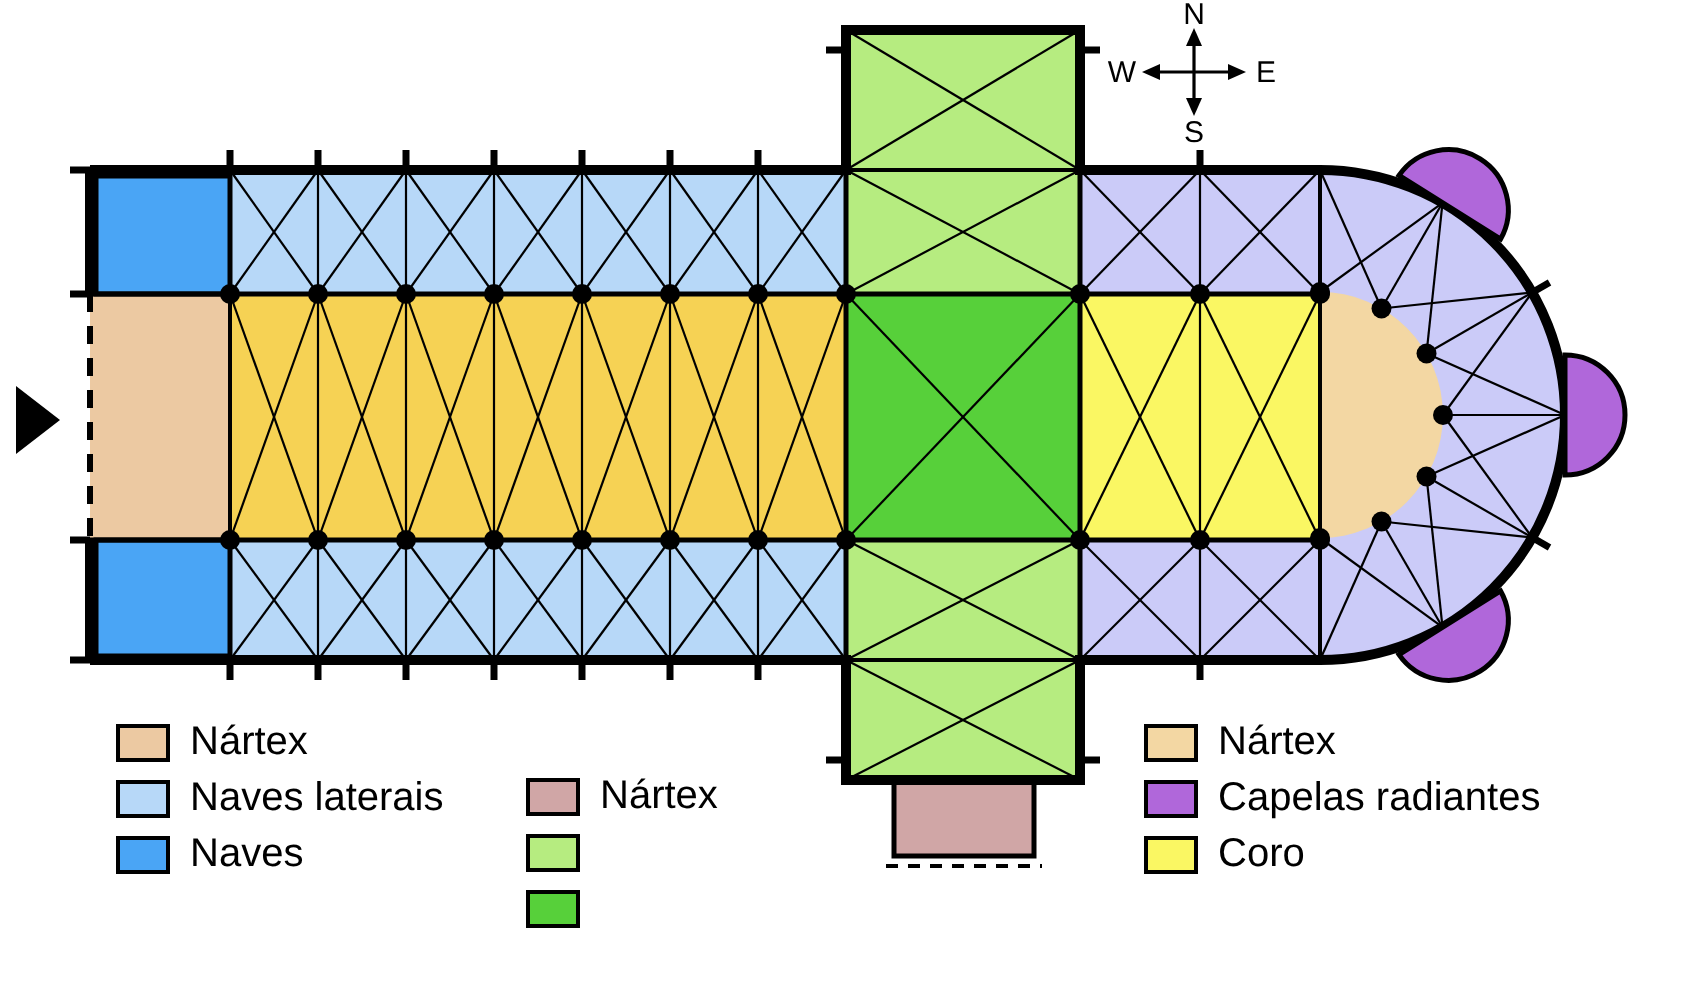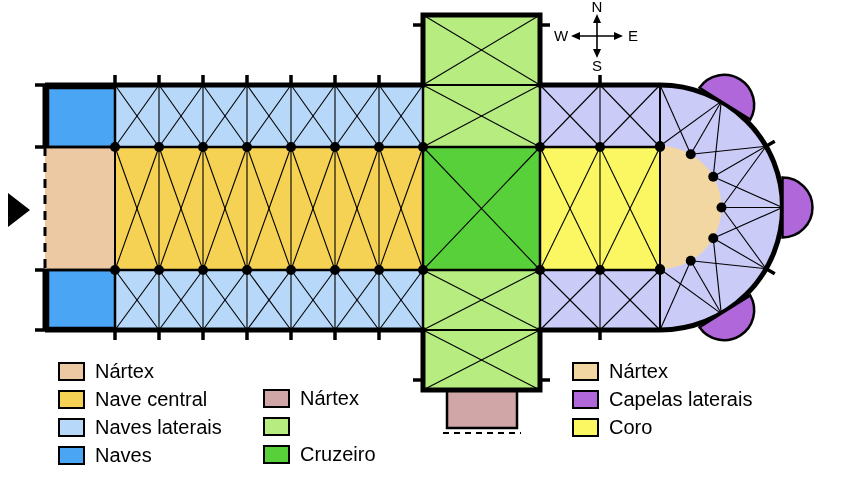--- a/index.html
+++ b/index.html
@@ -229,55 +229,50 @@
 </svg>
 
 <div>
 
   <div class="legend-col" style="left:58px;top:360px;">
     <div class="legend-item">
       <span class="swatch" style="background-color: rgb(236, 201, 162);"></span>
       <span class="legend-label">Nártex</span>
     </div>
     <div class="legend-item">
-      <span class="swatch" style="background-color: rgb(246, 210, 84);"></span>
-      <span class="legend-label">Nave central</span>
-    </div>
-    <div class="legend-item">
       <span class="swatch" style="background-color: rgb(183, 216, 248);"></span>
       <span class="legend-label">Naves laterais</span>
     </div>
     <div class="legend-item">
       <span class="swatch" style="background-color: rgb(74, 165, 245);"></span>
       <span class="legend-label">Naves</span>
     </div>
   </div>
 
   <div class="legend-col" style="left:263px;top:387px;">
     <div class="legend-item">
       <span class="swatch" style="background-color: rgb(208, 166, 166);"></span>
       <span class="legend-label">Nártex</span>
     </div>
     <div class="legend-item">
       <span class="swatch" style="background-color: rgb(182, 236, 128);"></span>
     </div>
     <div class="legend-item">
       <span class="swatch" style="background-color: rgb(87, 208, 58);"></span>
-      <span class="legend-label">Cruzeiro</span>
     </div>
   </div>
 
   <div class="legend-col" style="left:572px;top:360px;">
     <div class="legend-item">
       <span class="swatch" style="background-color: rgb(243, 215, 163);"></span>
       <span class="legend-label">Nártex</span>
     </div>
     <div class="legend-item">
       <span class="swatch" style="background-color: rgb(176, 103, 218);"></span>
-      <span class="legend-label">Capelas laterais</span>
+      <span class="legend-label">Capelas radiantes</span>
     </div>
     <div class="legend-item">
       <span class="swatch" style="background-color: rgb(250, 247, 99);"></span>
       <span class="legend-label">Coro</span>
     </div>
   </div>
 </div>
 
 </div>
 

